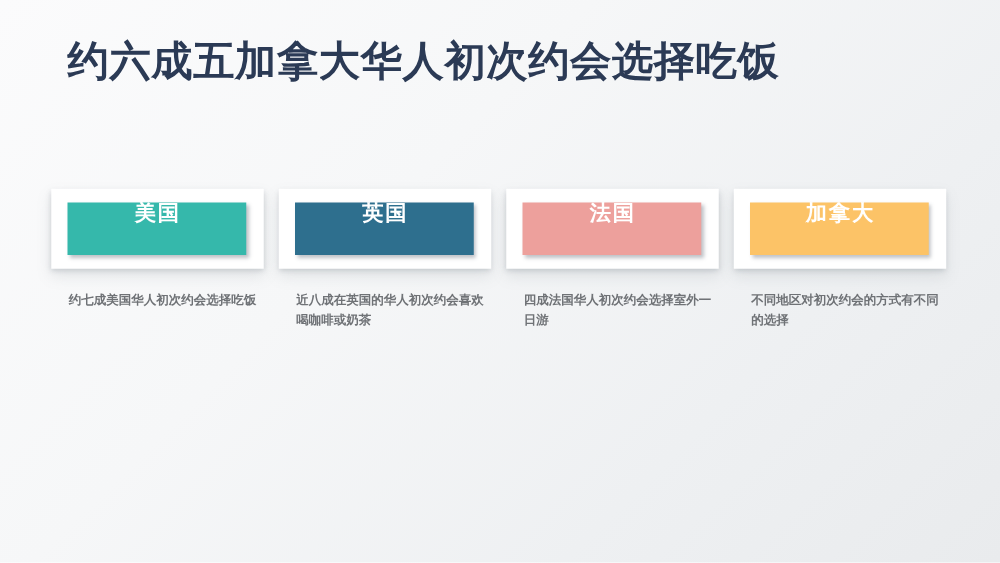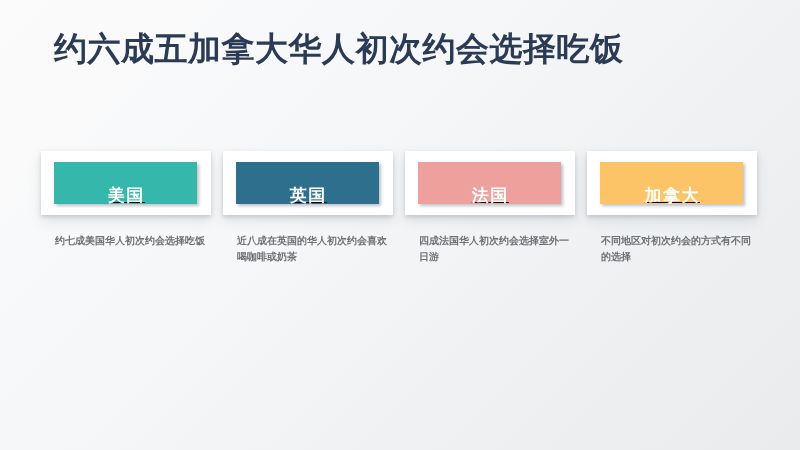--- a/index.html
+++ b/index.html
@@ -63,24 +63,23 @@
     width: 100%;
     height: 100%;
     box-sizing: border-box;
   }
   .band {
     position: relative;
     width: 100%;
     height: 100%;
     box-sizing: border-box;
     display: flex;
-    align-items: flex-end;
+    align-items: flex-start;
     justify-content: center;
     box-shadow: 2px 2px 3px rgba(110,118,128,0.45);
-    text-decoration: underline;
   }
   .band-label {
     color: #ffffff;
     font-size: 17px;
     font-weight: bold;
     letter-spacing: 1.5px;
     line-height: 1;
     text-indent: 1.5px;
   }
   .caption {

